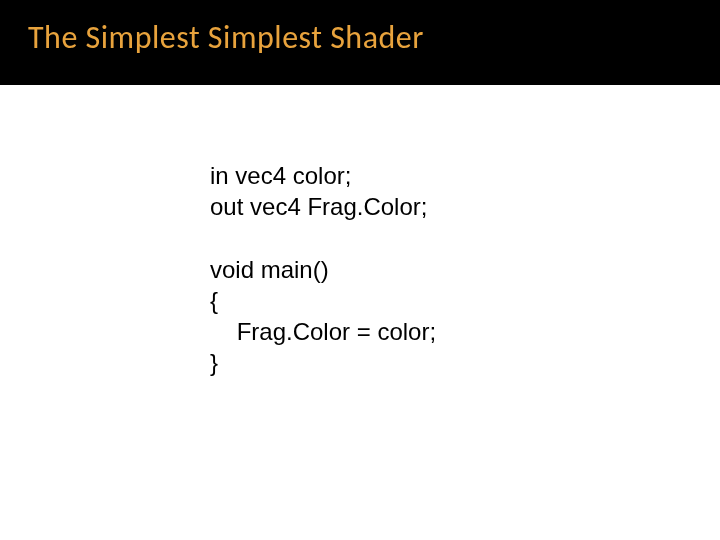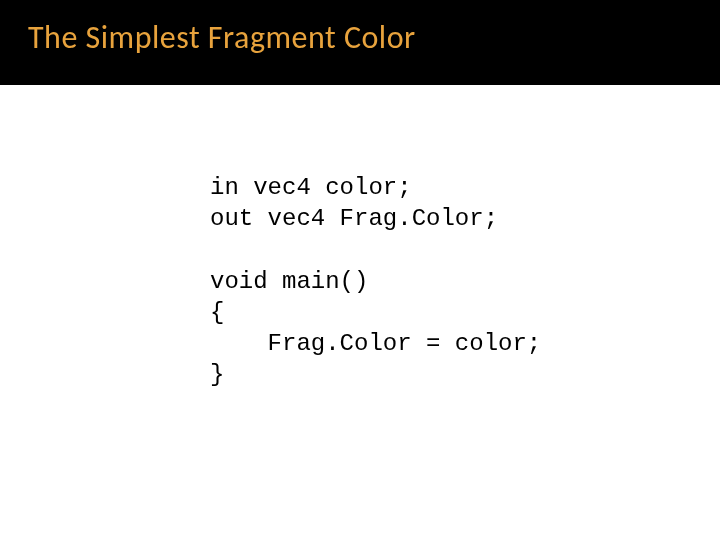--- a/index.html
+++ b/index.html
@@ -24,35 +24,35 @@
     box-sizing: border-box;
   }
   .title-text {
     color: #e8a33d;
     font-size: 32px;
     font-weight: 400;
     letter-spacing: 0.5px;
   }
   .code-block {
     position: absolute;
-    top: 172px;
+    top: 160px;
     left: 210px;
-    font-family: Liberation Mono, monospace;
+    font-family: Liberation Sans, sans-serif;
     font-size: 24px;
     line-height: 1.3;
     color: #000000;
     white-space: pre;
   }
 </style>
 </head>
 <body>
 
 <div class="slide">
   <div class="title-bar">
-    <div class="title-text">The Simplest Fragment Color</div>
+    <div class="title-text">The Simplest Simplest Shader</div>
   </div>
   <div class="code-block"><span>in vec4 color;</span>
 <span>out vec4 Frag.Color;</span>
 <span></span>
 <span>void main()</span>
 <span>{</span>
 <span>    Frag.Color = color;</span>
 <span>}</span></div>
 </div>
 

